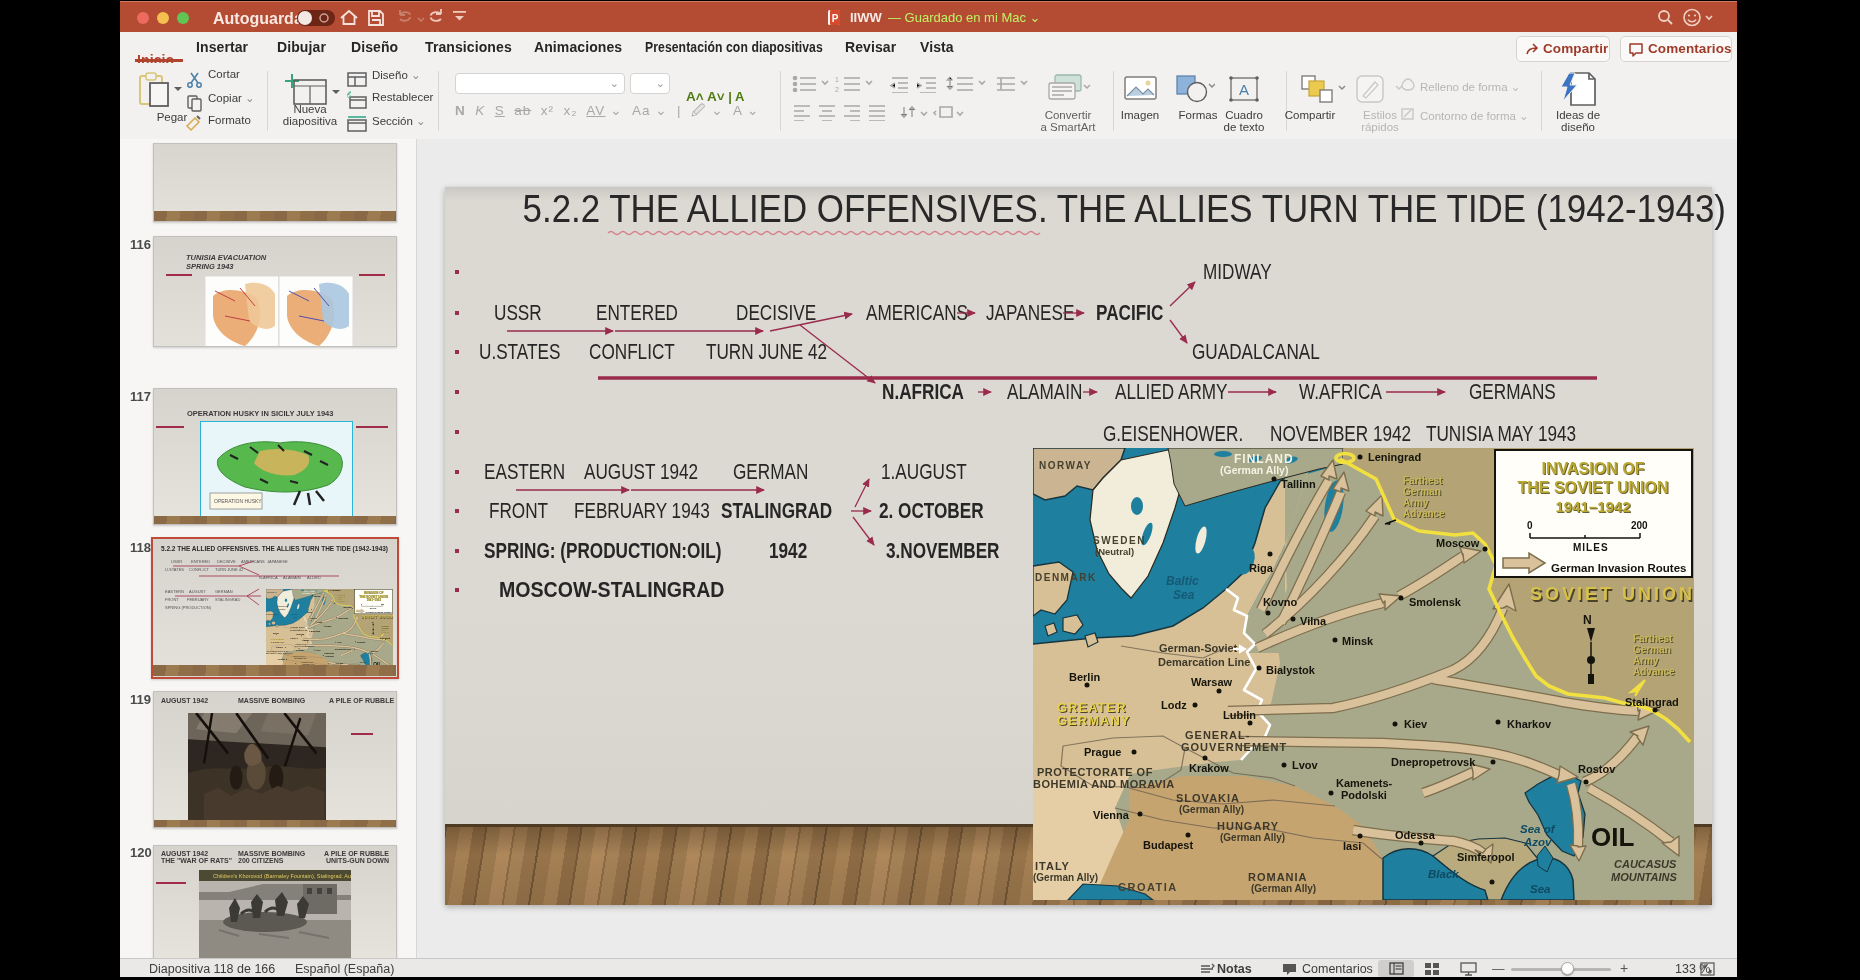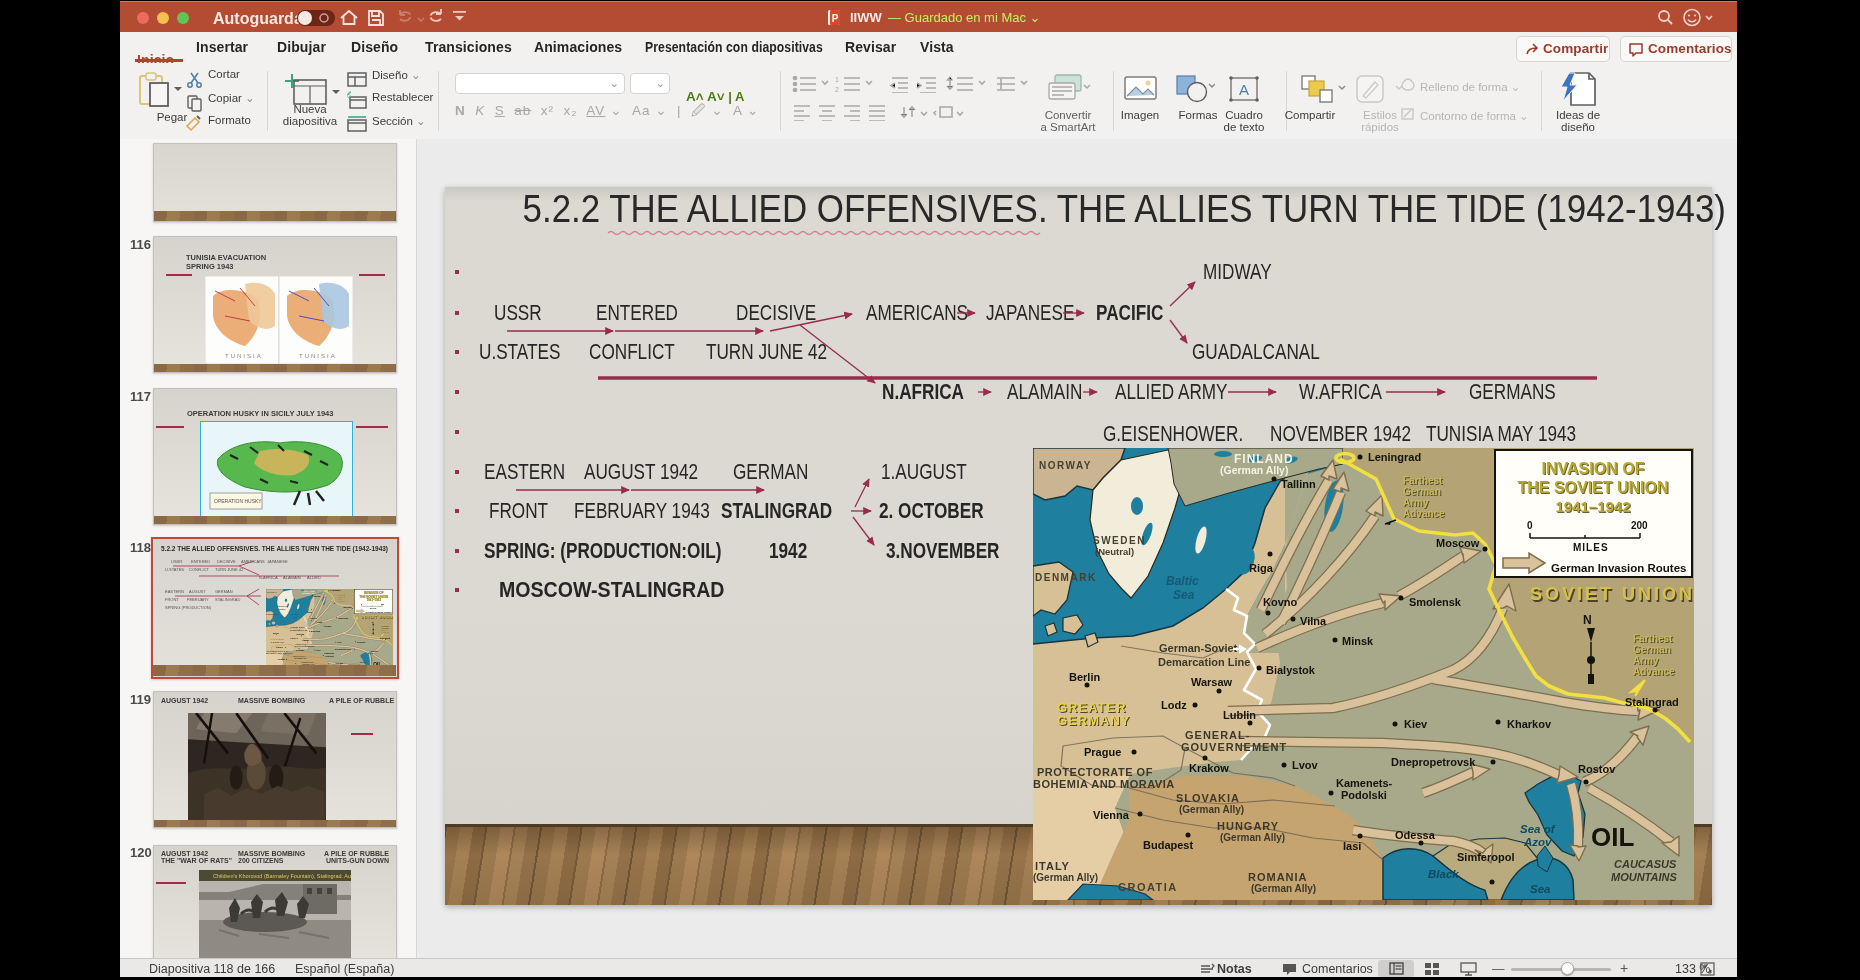--- a/index.html
+++ b/index.html
@@ -273,21 +273,21 @@
     </svg>
     <div class="lbl" style="left:1425px; top:46px; width:66px;">Ideas de<br>diseño</div>
   </div>
   <div id="work">
     <div id="panel">
       <div class="thumb" style="top:4px; height:79px;">
         <div class="abs" style="left:0;top:0;width:242px;height:67px;background:linear-gradient(180deg,#d8d4ce,#e3dfd9);"></div>
         <div class="abs" style="left:0;top:67px;width:242px;height:10px;background:repeating-linear-gradient(95deg,#8a6a46 0 13px,#9d7b51 13px 26px,#8f6e48 26px 40px);"></div>
       </div>
       <div class="thumbnum" style="top:98px;">116</div>
-      <div class="thumb" style="top:97px; height:137px;">
+      <div class="thumb" style="top:97px; height:111px;font-style:italic;">
         <div class="abs" style="left:0;top:0;width:242px;height:127px;background:linear-gradient(180deg,#d6d2cc,#e6e2dc);"></div>
         <div class="abs" style="left:32px;top:17px;font-size:7.5px;font-weight:bold;color:#3a3a3a;line-height:8.5px;">TUNISIA EVACUATION<br>SPRING 1943</div>
         <div class="abs" style="left:12px;top:37px;width:26px;height:1.5px;background:#a02c48;"></div>
         <div class="abs" style="left:205px;top:37px;width:26px;height:1.5px;background:#a02c48;"></div>
         <svg class="abs" style="left:51px; top:39px;" width="148" height="88" viewBox="0 0 148 88">
           <rect width="74" height="88" fill="#fdfdfb" stroke="#bbb" stroke-width="0.5"></rect>
           <rect x="74" width="74" height="88" fill="#fdfdfb" stroke="#bbb" stroke-width="0.5"></rect>
           <path d="M8 20 C20 10 40 14 52 22 C60 40 52 60 40 70 C25 66 10 55 8 40 Z" fill="#e8a060" opacity="0.85"></path>
           <path d="M40 8 C55 4 66 10 70 18 L70 50 C62 56 50 52 44 44 Z" fill="#f0c898" opacity="0.9"></path>
           <path d="M82 20 C94 10 114 14 126 22 C134 40 126 60 114 70 C99 66 84 55 82 40 Z" fill="#e8a060" opacity="0.85"></path>

